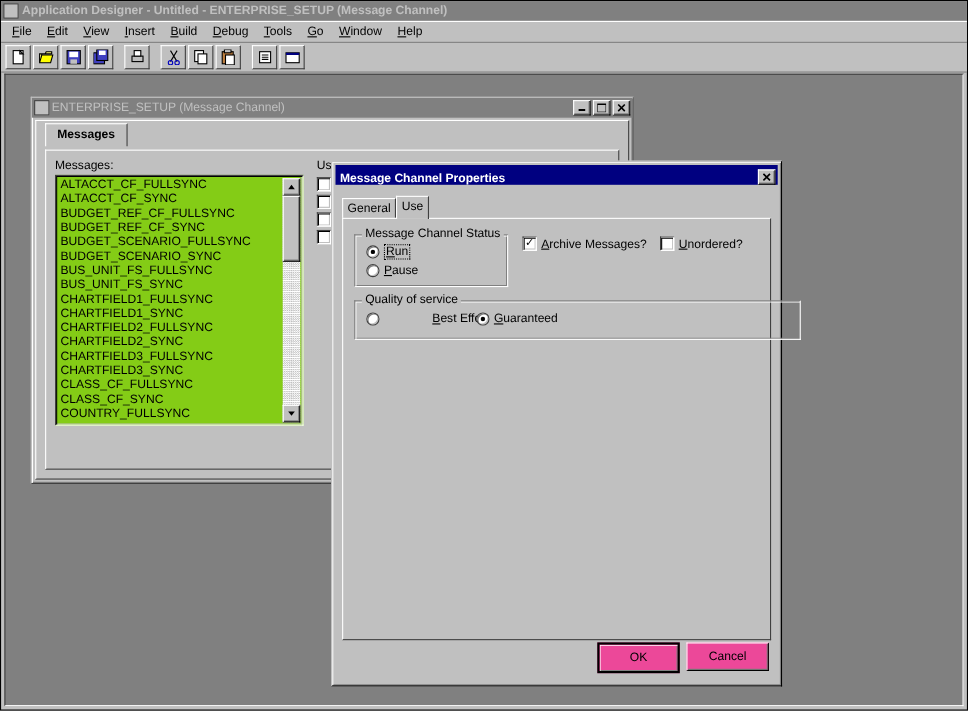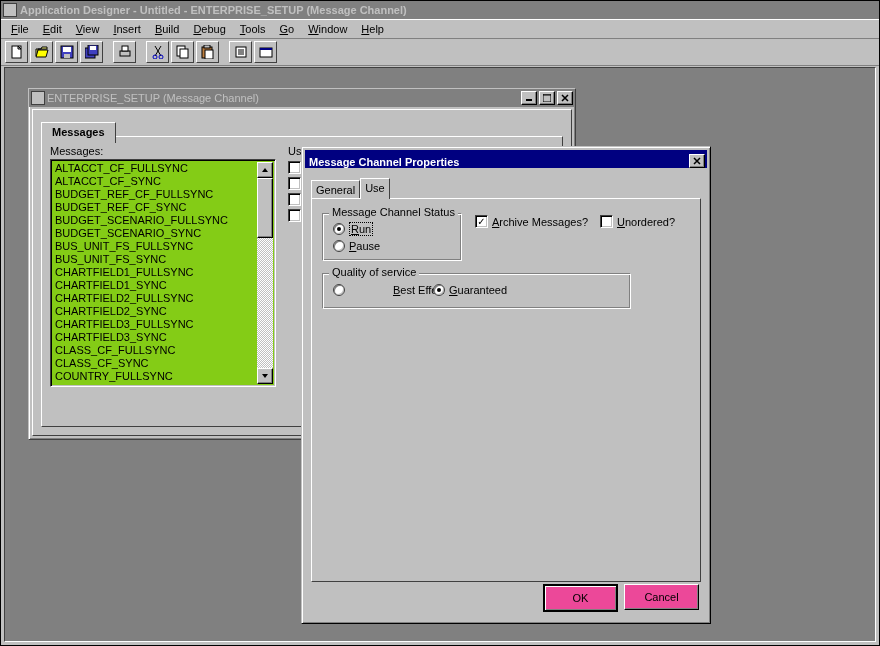--- a/index.html
+++ b/index.html
@@ -81,21 +81,21 @@
     border-top: 1px solid #fff; border-left: 1px solid #fff;
     border-right: 1px solid #000; border-bottom: 1px solid #000;
     box-shadow: inset -1px -1px 0 #808080;
     font-family: "Marlett","Arial",sans-serif; font-size: 10px;
     display:flex; align-items:center; justify-content:center; font-weight:bold;
   }
   .childbody { position:absolute; left:3px; right:3px; top:20px; bottom:3px;
     border-top:1px solid #fff; border-left:1px solid #fff; border-right:1px solid #404040; border-bottom:1px solid #404040;
     background:#c0c0c0;
   }
-  .tabstrip { position:absolute; left:8px; top:12px; height:21px; display:flex; }
+  .tabstrip { position:absolute; left:8px; top:2px; height:21px; display:flex; }
   .tab {
     padding: 3px 10px 4px 10px;
     border-top: 1px solid #fff; border-left: 1px solid #fff; border-right: 1px solid #404040;
     background:#c0c0c0; position:relative; z-index:2;
   }
   .tabpanel {
     position:absolute; left:8px; right:8px; top:26px; bottom:8px;
     border-top: 1px solid #fff; border-left:1px solid #fff;
     border-right:1px solid #404040; border-bottom:1px solid #404040;
     background:#c0c0c0;
@@ -416,21 +416,21 @@
       <div class="chkrow" style="left:163px; top:16px;">
         <div class="checkbox">✓</div>
         <span><u>A</u>rchive Messages?</span>
       </div>
 
       <div class="chkrow" style="left:288px; top:16px;">
         <div class="checkbox"></div>
         <span><u>U</u>nordered?</span>
       </div>
 
-      <div class="groupbox" style="left:10px; top:74px; width:309px; height:36px;">
+      <div class="groupbox" style="left:10px; top:74px; width:406px; height:36px;">
         <div class="legend">Quality of service</div>
         <div class="radio" style="position:absolute; left:10px; top:10px;gap:48px;">
           <div class="rcircle"></div>
           <span><u>B</u>est Effort</span>
         </div>
         <div class="radio" style="position:absolute; left:110px; top:10px;">
           <div class="rcircle">
               <div class="rdot"></div>
             </div>
           <span><u>G</u>uaranteed</span>

